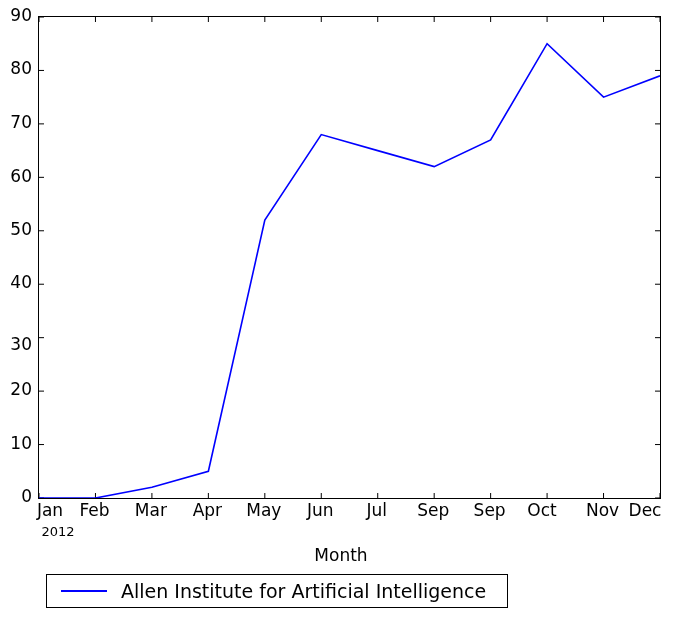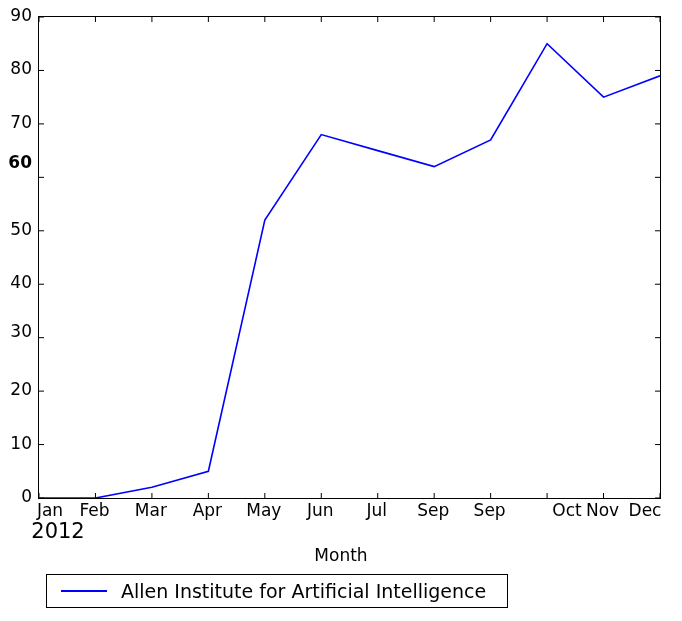--- a/index.html
+++ b/index.html
@@ -69,21 +69,21 @@
     font-size: 17px;
     line-height: 19px;
     color: #000000;
     white-space: nowrap;
     text-align: center;
     transform: translateX(-50%);
   }
   .xtick-sublabel {
     position: absolute;
     top: 522px;
-    font-size: 21px;
+    font-size: 13px;
     line-height: 19px;
     color: #000000;
     white-space: nowrap;
     text-align: center;
     transform: translateX(-50%);
   }
   
   #xaxis-label {
     position: absolute;
     left: 0;
@@ -127,24 +127,24 @@
 </style>
 </head>
 <body>
 
 <div id="figure">
 
   <div id="ytick-labels">
       <div class="ytick-label" style="top: 488px;">0</div>
       <div class="ytick-label" style="top: 434.556px;">10</div>
       <div class="ytick-label" style="top: 381.111px;">20</div>
-      <div class="ytick-label" style="top: 323px; margin-left: 28px;">30</div>
+      <div class="ytick-label" style="top: 336px; margin-left: 28px;">30</div>
       <div class="ytick-label" style="top: 274.222px;">40</div>
       <div class="ytick-label" style="top: 220.778px;">50</div>
-      <div class="ytick-label" style="top: 154px; font-weight: bold;">60</div>
+      <div class="ytick-label" style="top: 168px;">60</div>
       <div class="ytick-label" style="top: 113.889px;">70</div>
       <div class="ytick-label" style="top: 60.4444px;">80</div>
       <div class="ytick-label" style="top: 7px;">90</div>
     </div>
 
   <div id="plot-area">
     <svg id="plot-svg" viewBox="0 0 621 481" preserveAspectRatio="none" xmlns="http://www.w3.org/2000/svg">
       <g id="ticks-group">
           <line x1="0" x2="0" y1="481" y2="476" stroke="#000000" stroke-width="1"></line>
           <line x1="0" x2="0" y1="0" y2="5" stroke="#000000" stroke-width="1"></line>
@@ -201,21 +201,21 @@
       <div class="xtick-label" style="left: 50px;">Jan</div>
       <div class="xtick-sublabel" style="left: 58px;">2012</div>
       <div class="xtick-label" style="left: 94.4545px;">Feb</div>
       <div class="xtick-label" style="left: 150.909px;">Mar</div>
       <div class="xtick-label" style="left: 207.364px;">Apr</div>
       <div class="xtick-label" style="left: 263.818px;">May</div>
       <div class="xtick-label" style="left: 320.273px;">Jun</div>
       <div class="xtick-label" style="left: 376.727px;">Jul</div>
       <div class="xtick-label" style="left: 433.182px;">Sep</div>
       <div class="xtick-label" style="left: 489.636px;">Sep</div>
-      <div class="xtick-label" style="left: 567px;">Oct</div>
+      <div class="xtick-label" style="left: 542px;">Oct</div>
       <div class="xtick-label" style="left: 602.545px;">Nov</div>
       <div class="xtick-label" style="left: 645px;">Dec</div>
     </div>
 
   <div id="xaxis-label">Month</div>
 
   <div id="legend">
     <div id="legend-entry">
       <span class="legend-swatch" style="border-top-color: rgb(0, 0, 255);"></span>
       <span class="legend-text">Allen Institute for Artificial Intelligence</span>

